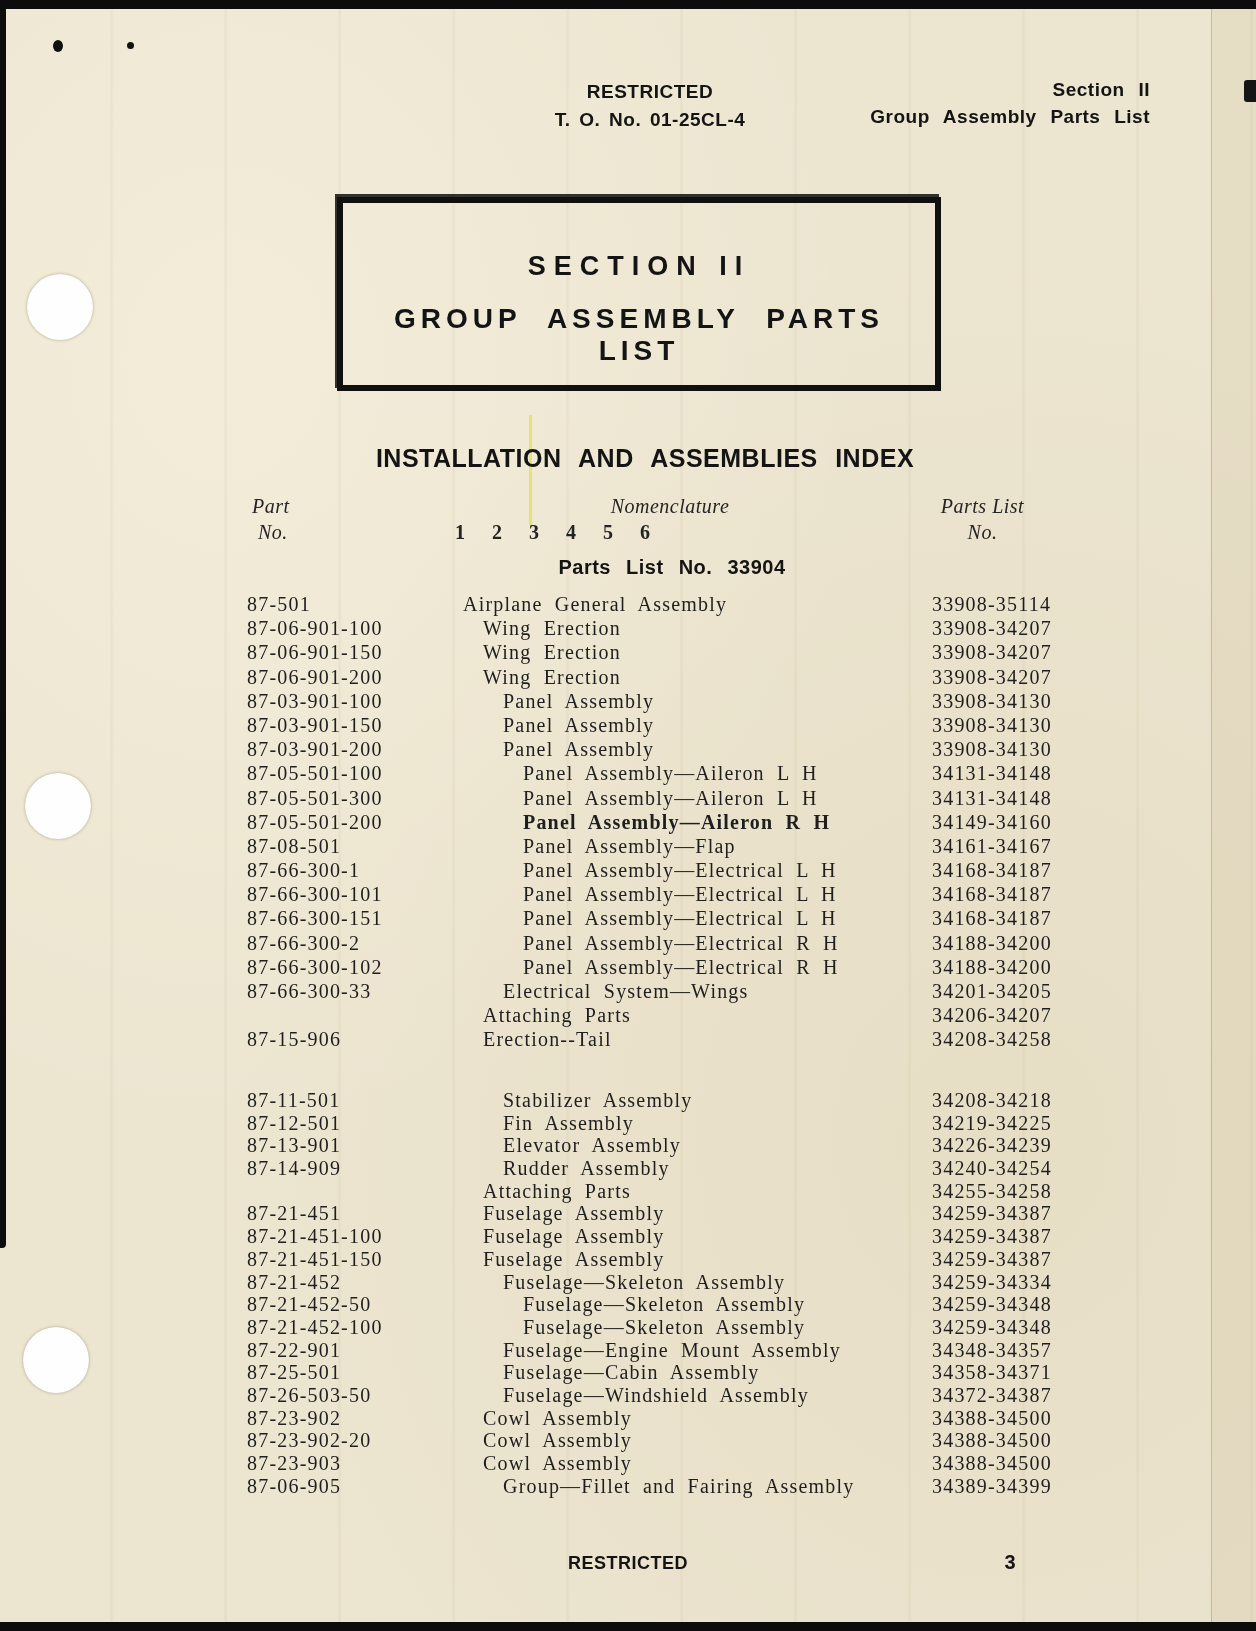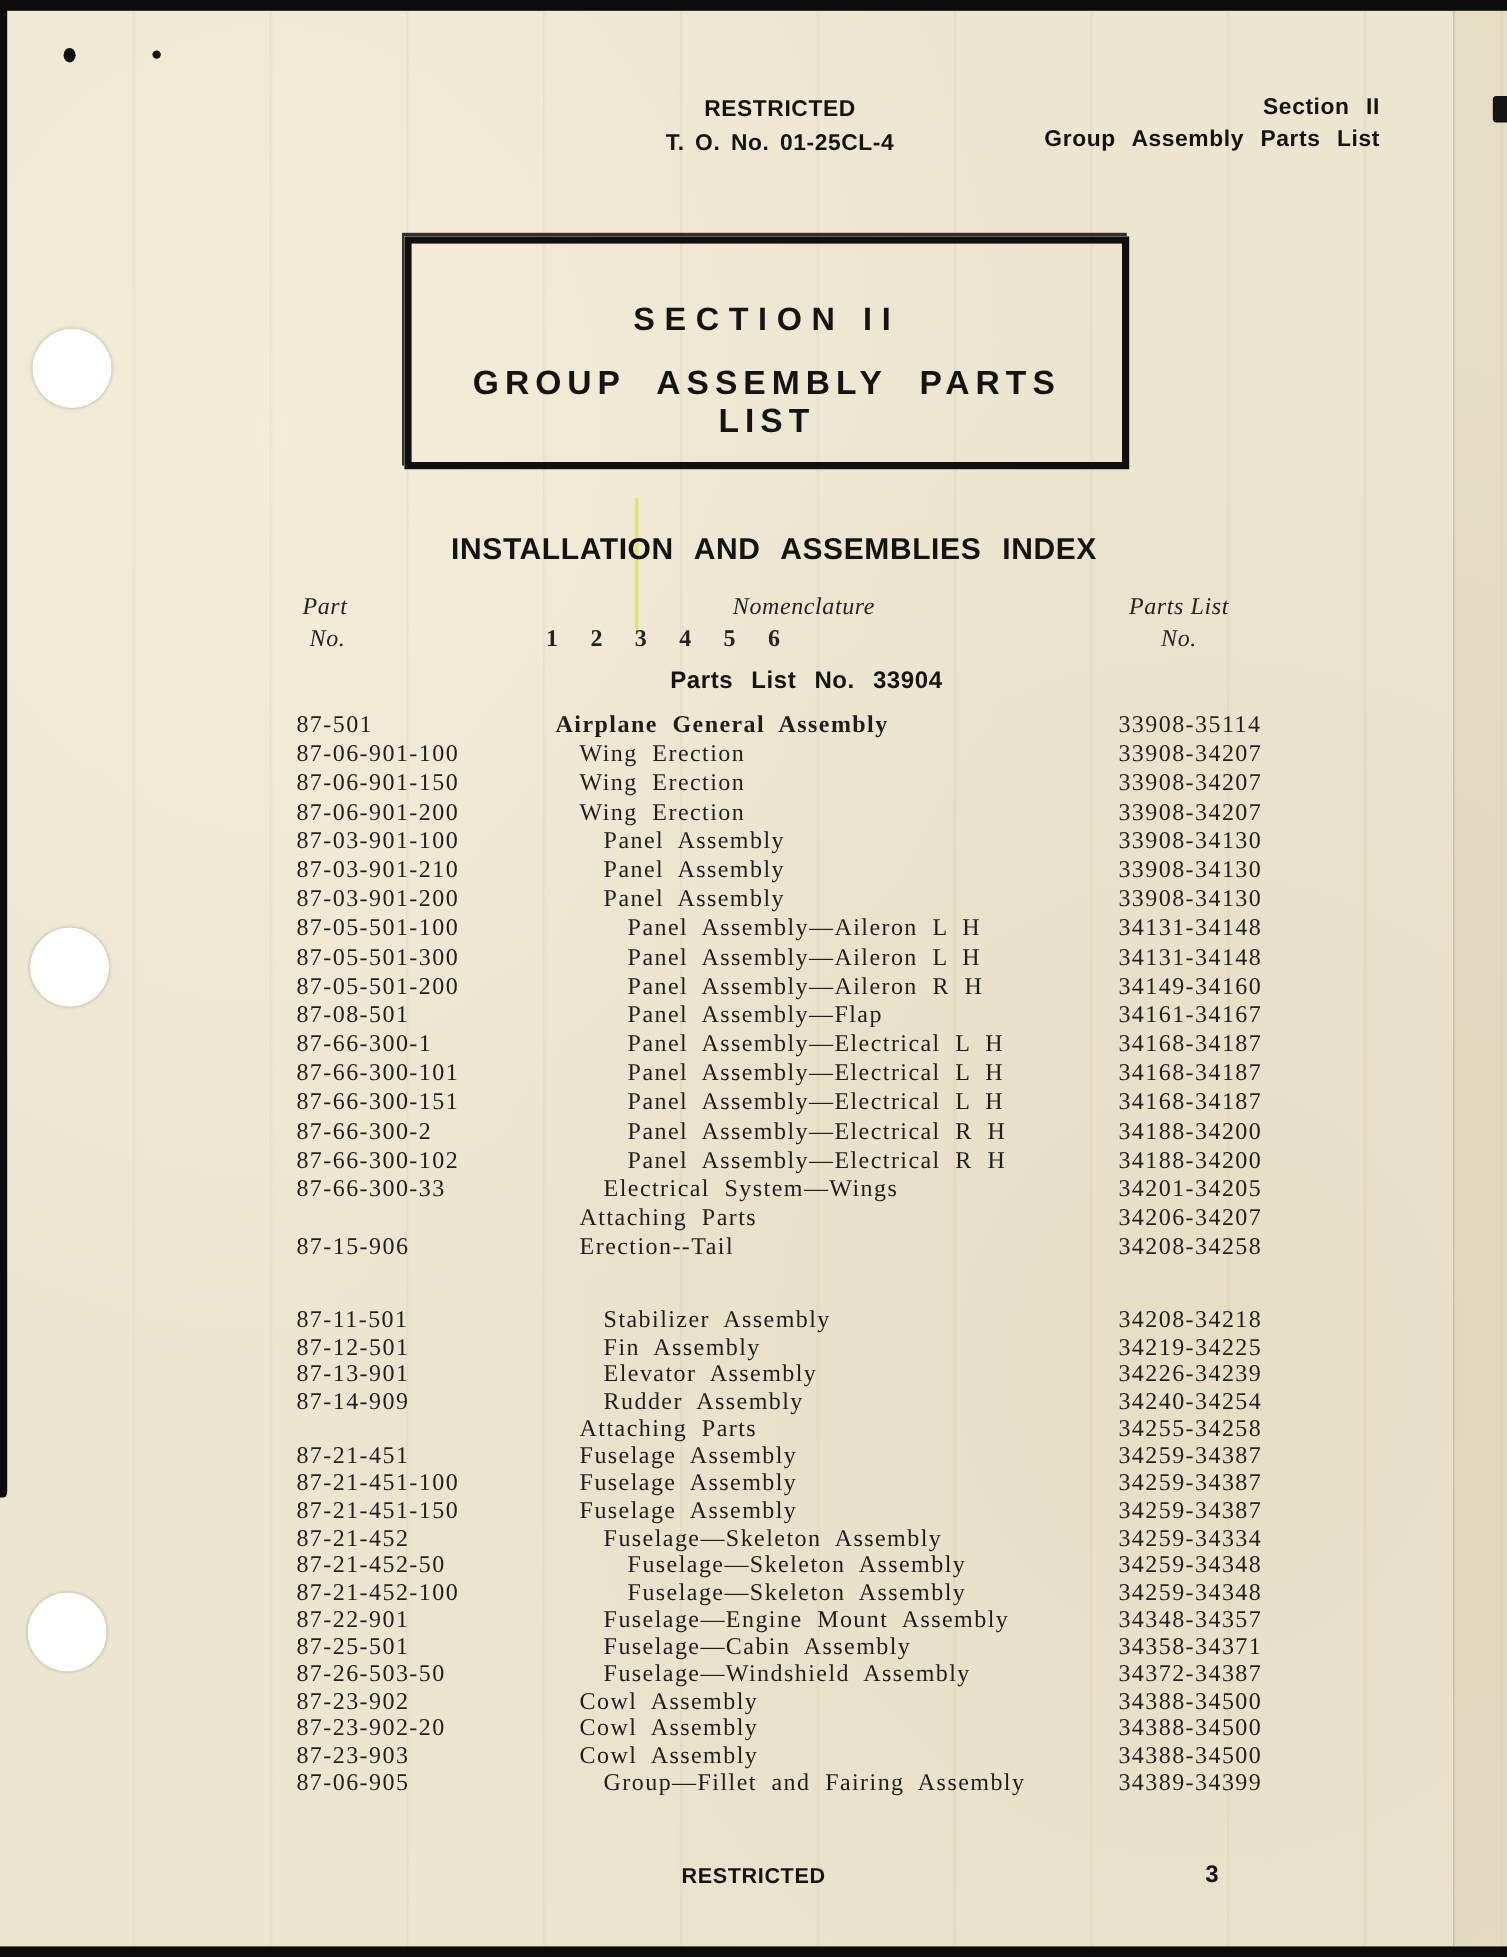--- a/index.html
+++ b/index.html
@@ -110,21 +110,21 @@
   <div class="abs colhead ch-nomen">Nomenclature</div>
   <div class="abs ch-digits">1 2 3 4 5 6</div>
   <div class="abs colhead ch-pl1">Parts List</div>
   <div class="abs colhead ch-pl2">No.</div>
 
   <div class="abs plsec pos-s0">
     <div class="pl-header sans">Parts List No. 33904</div>
     <div class="rows">
         <div class="row">
       <span class="cell c-part">87-501</span>
-      <span class="cell c-nom" style="padding-left: 0px; font-weight: bold;">Airplane General Assembly</span>
+      <span class="cell c-nom" style="padding-left: 0px;">Airplane General Assembly</span>
       <span class="cell c-pln">33908-35114</span>
     </div>
         <div class="row">
       <span class="cell c-part">87-06-901-100</span>
       <span class="cell c-nom" style="padding-left: 20px;">Wing Erection</span>
       <span class="cell c-pln">33908-34207</span>
     </div>
         <div class="row">
       <span class="cell c-part">87-06-901-150</span>
       <span class="cell c-nom" style="padding-left: 20px;">Wing Erection</span>
@@ -134,42 +134,42 @@
       <span class="cell c-part">87-06-901-200</span>
       <span class="cell c-nom" style="padding-left: 20px;">Wing Erection</span>
       <span class="cell c-pln">33908-34207</span>
     </div>
         <div class="row">
       <span class="cell c-part">87-03-901-100</span>
       <span class="cell c-nom" style="padding-left: 40px;">Panel Assembly</span>
       <span class="cell c-pln">33908-34130</span>
     </div>
         <div class="row">
-      <span class="cell c-part">87-03-901-210</span>
+      <span class="cell c-part">87-03-901-150</span>
       <span class="cell c-nom" style="padding-left: 40px;">Panel Assembly</span>
       <span class="cell c-pln">33908-34130</span>
     </div>
         <div class="row">
       <span class="cell c-part">87-03-901-200</span>
       <span class="cell c-nom" style="padding-left: 40px;">Panel Assembly</span>
       <span class="cell c-pln">33908-34130</span>
     </div>
         <div class="row">
       <span class="cell c-part">87-05-501-100</span>
       <span class="cell c-nom" style="padding-left: 60px;">Panel Assembly—Aileron L H</span>
       <span class="cell c-pln">34131-34148</span>
     </div>
         <div class="row">
       <span class="cell c-part">87-05-501-300</span>
       <span class="cell c-nom" style="padding-left: 60px;">Panel Assembly—Aileron L H</span>
       <span class="cell c-pln">34131-34148</span>
     </div>
         <div class="row">
       <span class="cell c-part">87-05-501-200</span>
-      <span class="cell c-nom" style="padding-left: 60px;">Panel Assembly—Aileron R H</span>
+      <span class="cell c-nom" style="padding-left: 60px; font-weight: bold;">Panel Assembly—Aileron R H</span>
       <span class="cell c-pln">34149-34160</span>
     </div>
         <div class="row">
       <span class="cell c-part">87-08-501</span>
       <span class="cell c-nom" style="padding-left: 60px;">Panel Assembly—Flap</span>
       <span class="cell c-pln">34161-34167</span>
     </div>
         <div class="row">
       <span class="cell c-part">87-66-300-1</span>
       <span class="cell c-nom" style="padding-left: 60px;">Panel Assembly—Electrical L H</span>

